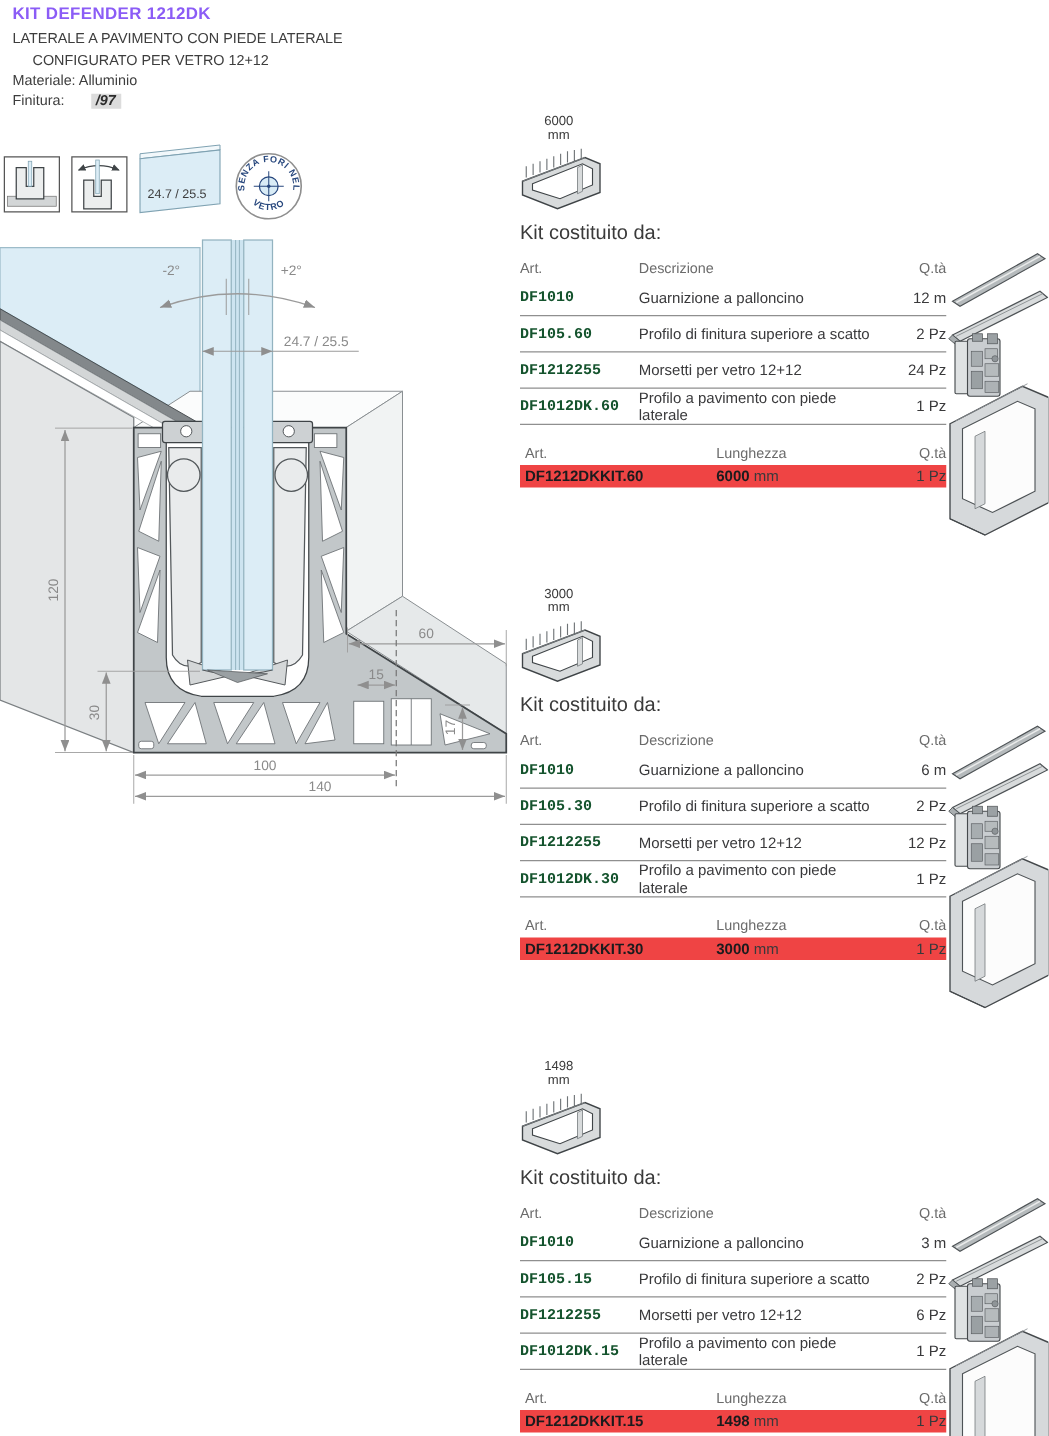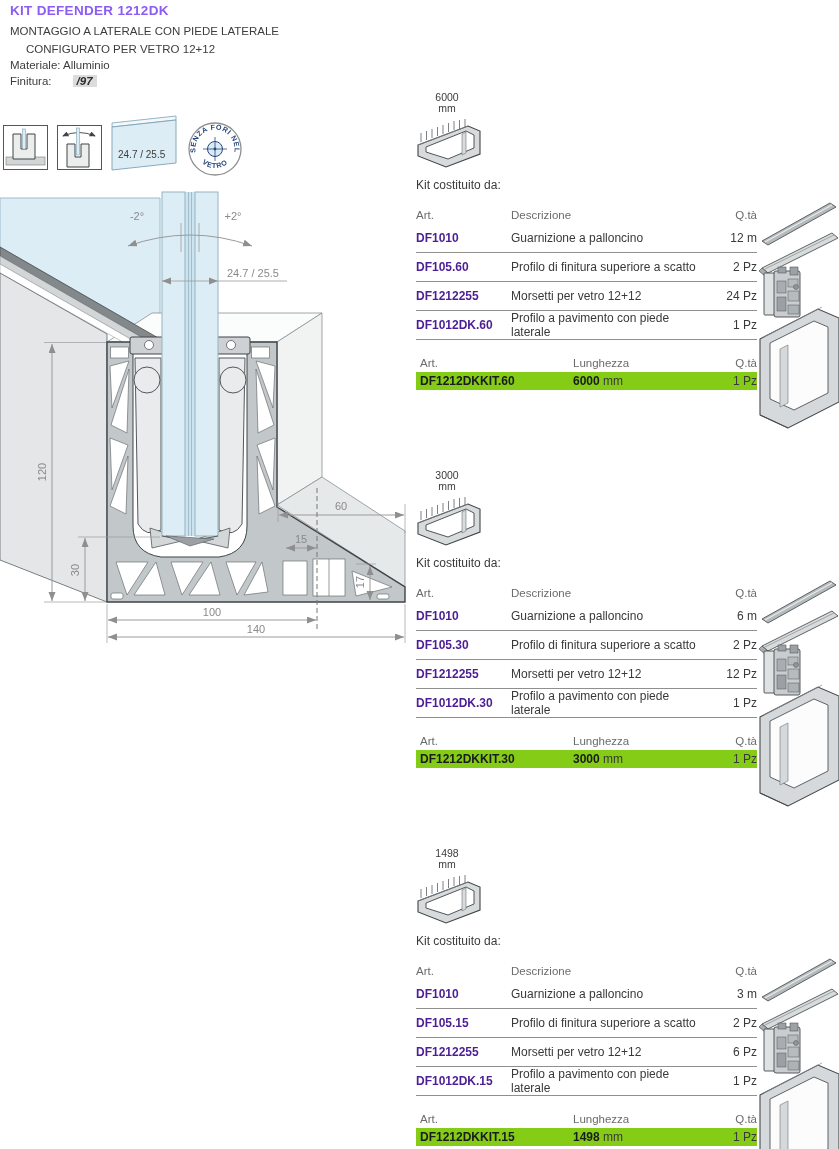--- a/index.html
+++ b/index.html
@@ -11,46 +11,46 @@
   .h-sub1{top:25px;font-size:11.5px;color:#3d3d3d;}
   .h-sub2{top:43px;font-size:11.5px;color:#3d3d3d;margin-left:16px;}
   .h-mat{top:59px;font-size:11.5px;color:#3d3d3d;}
   .h-fin{top:75px;font-size:11.5px;color:#3d3d3d;}
   .chip{background:#dcdcdc;font-style:italic;font-weight:bold;color:#2d2d2d;padding:0 4px;margin-left:21px;}
   
   .kit{position:absolute;left:416px;width:341px;height:300px;}
   .kit-label{position:absolute;left:4px;top:0;width:54px;text-align:center;
              font-size:10.5px;line-height:11px;color:#3b3b3b;}
   .kit-icon{position:absolute;left:0;top:20px;}
-  .kit-intro{position:absolute;left:0;top:86px;font-size:12px;color:#3a3a3a;}
+  .kit-intro{position:absolute;left:0;top:86px;font-size:16px;color:#3a3a3a;}
   .ktable{position:absolute;left:0;top:114px;width:341px;}
   .thead,.trow{display:grid;grid-template-columns:95px 190px 56px;box-sizing:border-box;}
   .thead{height:18px;align-items:center;font-size:11.5px;color:#6b6b6b;}
   .trow{height:29px;align-items:center;font-size:12px;color:#39393b;border-bottom:1px solid #8f8f8f;}
-  .c-art{font-weight:bold;color:#4c1d95;}
+  .c-art{font-weight:bold;color:#14532d;font-family:Liberation Mono, monospace;}
   .c-qty{text-align:right;}
   .ksummary{position:absolute;left:0;top:262px;width:341px;}
   .shead,.srow{display:grid;grid-template-columns:153px 132px 52px;box-sizing:border-box;
                width:341px;padding-left:4px;height:18px;align-items:center;}
   .shead{font-size:11.5px;color:#6b6b6b;}
-  .srow{font-size:12px;background:#84cc16;color:#39393b;}
+  .srow{font-size:12px;background:#ef4444;color:#39393b;}
   .srow .bold{font-weight:bold;color:#1b1b1d;}
   
   .icons-svg{position:absolute;left:0;top:115px;}
   .draw-svg{position:absolute;left:0;top:190px;}
   .parts{position:absolute;left:750px;width:89px;height:235px;}
   .dimtxt{font-size:11px;fill:#8a8a8a;font-family:"Liberation Sans",sans-serif;}
 </style>
 </head>
 <body>
 
 <div class="page">
 
   <div class="hline h-title">KIT DEFENDER 1212DK</div>
-  <div class="hline h-sub1">MONTAGGIO A LATERALE CON PIEDE LATERALE</div>
+  <div class="hline h-sub1">LATERALE A PAVIMENTO CON PIEDE LATERALE</div>
   <div class="hline h-sub2">CONFIGURATO PER VETRO 12+12</div>
   <div class="hline h-mat">
     <span>Materiale:</span>
     <span>Alluminio</span>
   </div>
   <div class="hline h-fin">
     <span>Finitura:</span><span class="chip">/97</span>
   </div>
 
   <svg width="0" height="0" style="position:absolute" aria-hidden="true">

